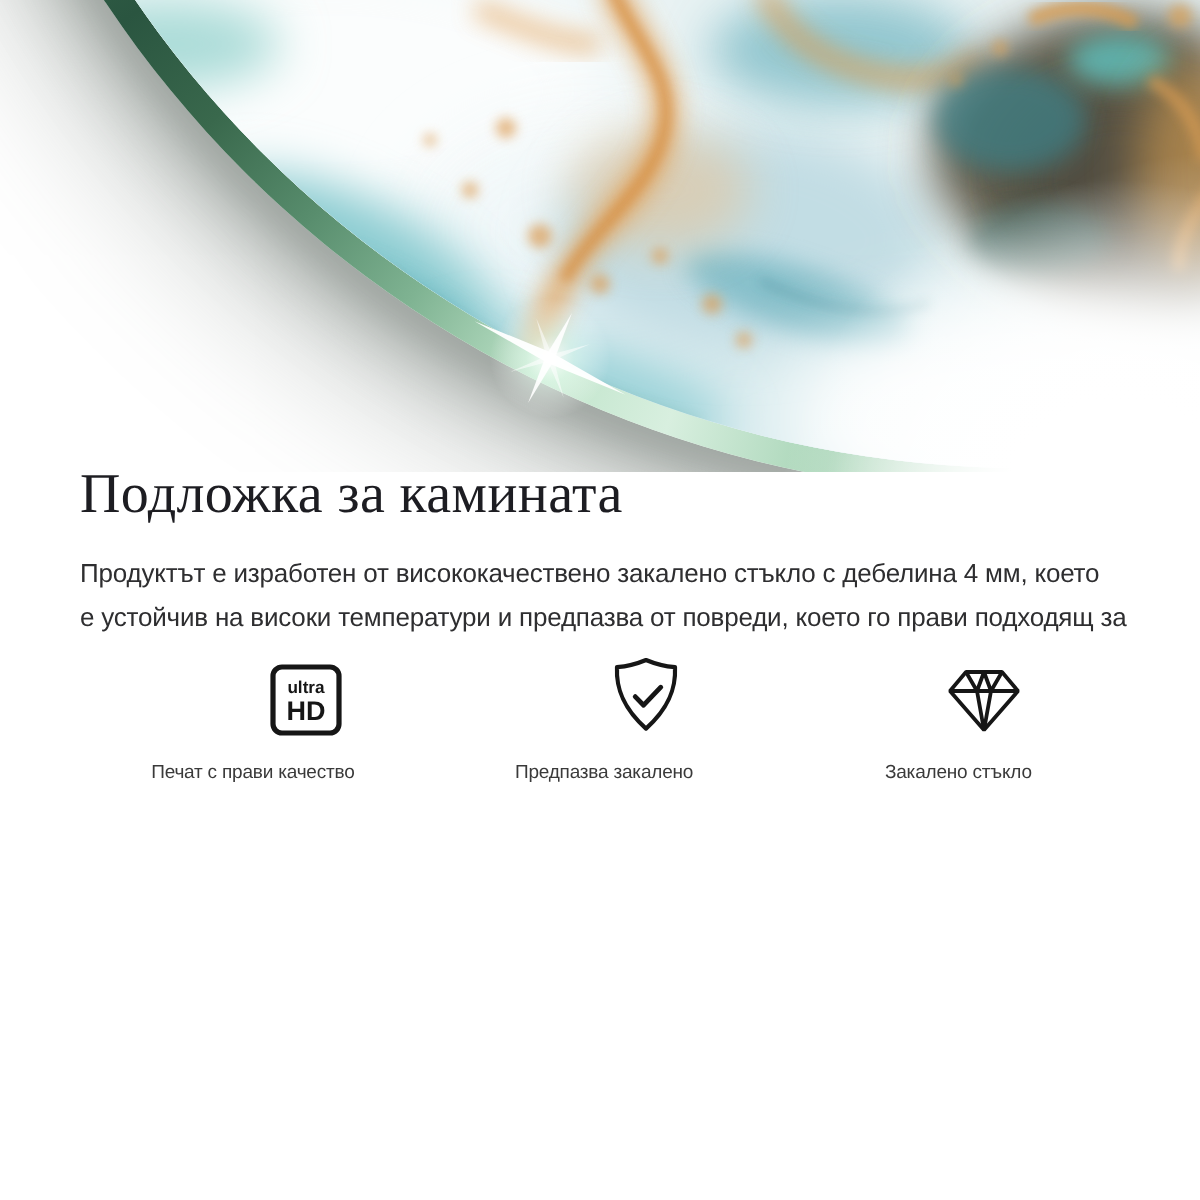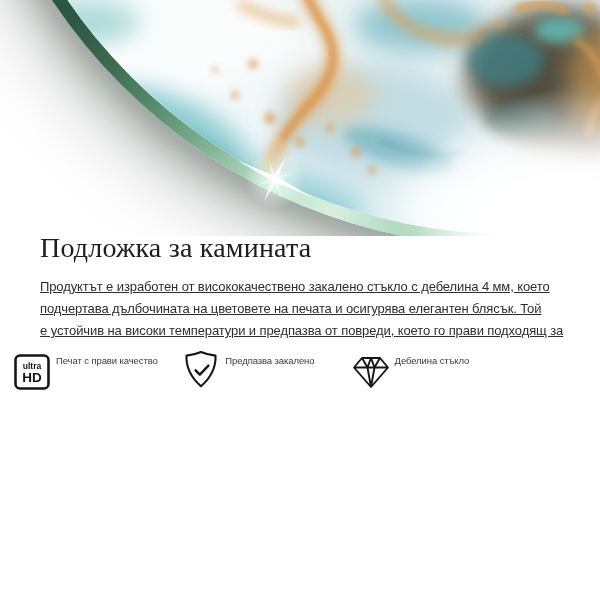--- a/index.html
+++ b/index.html
@@ -46,29 +46,29 @@
   .sparkle{position:absolute;left:230px;top:134px;width:90px;height:90px;pointer-events:none;}
 
   
   .content{padding:0 40px;}
   h1{
     margin:-6px 0 0 0;
     font-family:"Liberation Serif","DejaVu Serif",serif;
     font-weight:400;font-size:28px;line-height:36px;color:#1d1d22;letter-spacing:.2px;
   }
   h1 span{display:block;white-space:nowrap;}
-  .body-text{margin:10px 0 0 0;font-size:13px;line-height:22px;color:#2e2e30;letter-spacing:-.1px;text-decoration:underline;}
+  .body-text{margin:10px 0 0 0;font-size:13px;line-height:22px;color:#2e2e30;letter-spacing:-.1px;}
   .body-text span{display:block;white-space:nowrap;}
 
   
   .features{
     margin-top:6px;padding-left:8px;
     display:grid;grid-template-columns:repeat(3,169.3px);row-gap:10px;
   }
-  .feature{display:flex;flex-direction:row;align-items:flex-start;}
+  .feature{display:flex;flex-direction:column;align-items:flex-end;}
   .icon-box{width:48px;height:48px;display:flex;align-items:center;justify-content:center;}
   .icon-box svg{width:48px;height:48px;display:block;}
   .feature-label{
     margin-top:6px;font-size:9.5px;line-height:13px;color:#3a3a3a;
     letter-spacing:-.1px;text-align:center;white-space:nowrap;
   }
   .hd-text{font-family:"Liberation Sans","DejaVu Sans",sans-serif;}
 </style>
 </head>
 <body>
@@ -160,21 +160,20 @@
       </g>
     </svg>
   </div>
 
   <div class="content">
     <h1>
       <span>Подложка за камината</span>
     </h1>
     <p class="body-text">
       <span>Продуктът е изработен от висококачествено закалено стъкло с дебелина 4 мм, което</span>
-      <span>подчертава дълбочината на цветовете на печата и осигурява елегантен блясък. Той</span>
       <span>е устойчив на високи температури и предпазва от повреди, което го прави подходящ за</span>
     </p>
   </div>
 
   <div class="features">
 
 
     <div class="feature">
       <div class="icon-box">
         <svg viewBox="0 0 48 48">
@@ -199,19 +198,19 @@
     <div class="feature">
       <div class="icon-box">
         <svg viewBox="0 0 48 48">
           <g fill="none" stroke="#161616" stroke-width="1.9" stroke-linejoin="bevel">
             <path d="M15 10 H33 L41 19.5 L24 39 L7 19.5 Z"></path>
             <path d="M7 19.5 H41"></path>
             <path d="M15 10 L20.5 19.5 L24 10 L27.5 19.5 L33 10 M20.5 19.5 L24 39 L27.5 19.5"></path>
           </g>
         </svg>
       </div>
-      <div class="feature-label">Дебелина стъкло</div>
+      <div class="feature-label">Закалено стъкло</div>
     </div>
 
 
 
   </div>
 </div>
 
 </body></html>

